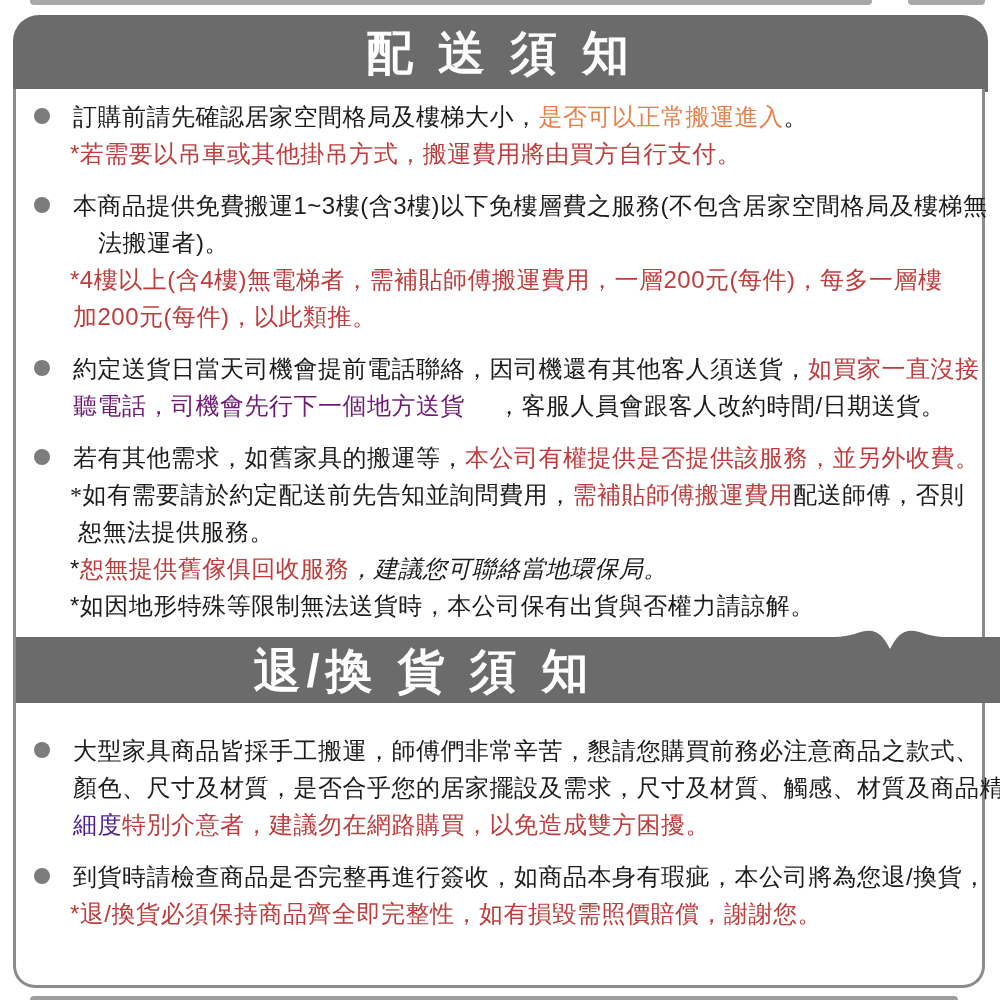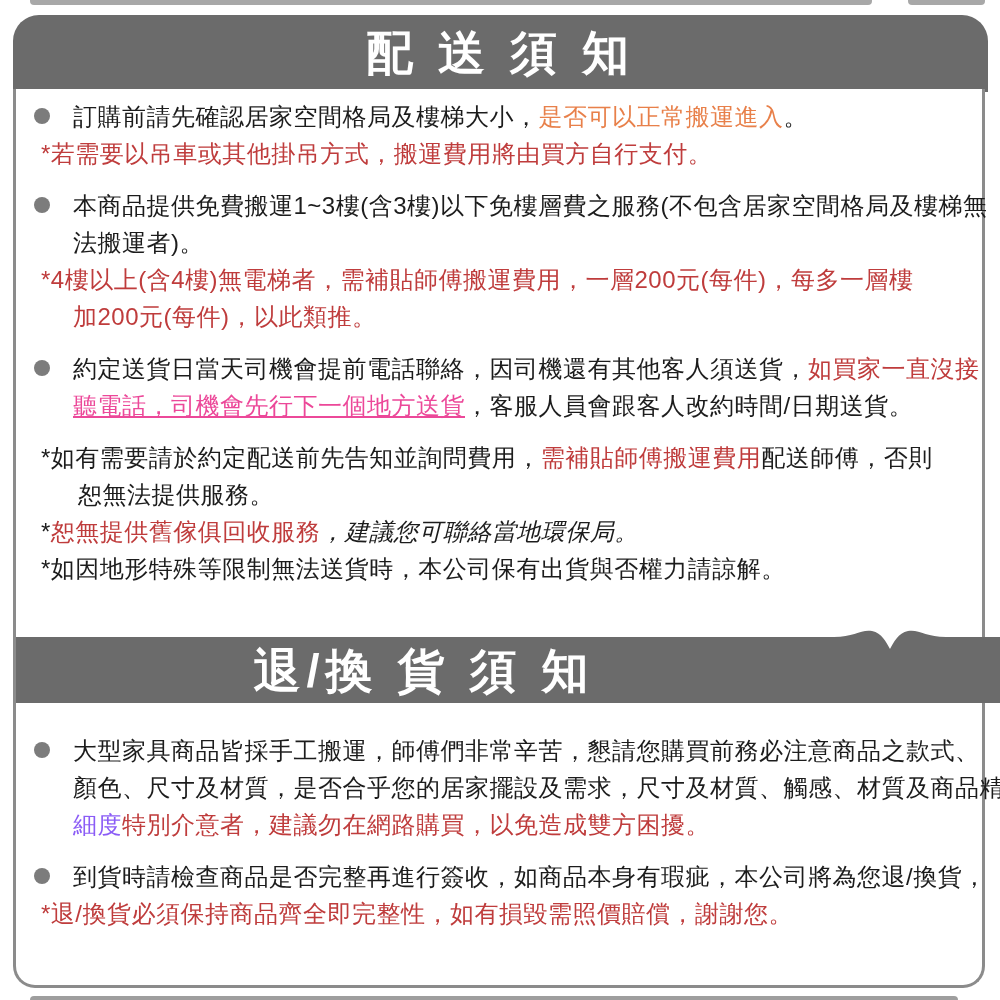--- a/index.html
+++ b/index.html
@@ -42,21 +42,21 @@
   
   .section{position:absolute;left:16px;width:968px;}
   .section.delivery{top:98px;}
   .section.returns{top:732px;}
   .entry{margin-bottom:15px;}
   .line{
     position:relative;height:37px;line-height:37px;
     font-size:24px;white-space:nowrap;letter-spacing:0.5px;
   }
   .line.main,.line.cont{padding-left:57px;}
-  .line.sub{padding-left:25px;}
+  .line.sub{padding-left:54px;}
   .line.cont2{padding-left:62px;}
   .dot{
     position:absolute;left:18px;top:10px;width:16px;height:16px;
     border-radius:50%;background:#7c7c7c;
   }
 </style>
 </head>
 <body>
 
 <div class="top-strip s1"></div>
@@ -69,46 +69,47 @@
 
 <div class="content-box"></div>
 
 <div class="section delivery" id="section-delivery">
     <div class="entry">
       <div class="line main"><span class="dot"></span><span style="color: rgb(28, 28, 28);">訂購前請先確認居家空間格局及樓梯大小，</span><span style="color: rgb(232, 128, 74);">是否可以正常搬運進入</span><span style="color: rgb(28, 28, 28);">。</span></div>
       <div class="line sub"><span style="color: rgb(191, 60, 60);">*若需要以吊車或其他掛吊方式，搬運費用將由買方自行支付。</span></div>
     </div>
     <div class="entry">
       <div class="line main"><span class="dot"></span><span style="color: rgb(28, 28, 28);">本商品提供免費搬運1~3樓(含3樓)以下免樓層費之服務(不包含居家空間格局及樓梯無</span></div>
-      <div class="line cont"><span style="color: rgb(28, 28, 28);">法搬運者)。</span></div>
+      <div class="line cont"><span style="color: rgb(28, 28, 28); margin-left: 25px;">法搬運者)。</span></div>
       <div class="line sub"><span style="color: rgb(191, 60, 60);">*4樓以上(含4樓)無電梯者，需補貼師傅搬運費用，一層200元(每件)，每多一層樓</span></div>
       <div class="line cont"><span style="color: rgb(191, 60, 60);">加200元(每件)，以此類推。</span></div>
     </div>
     <div class="entry">
       <div class="line main"><span class="dot"></span><span style="color: rgb(28, 28, 28);">約定送貨日當天司機會提前電話聯絡，因司機還有其他客人須送貨，</span><span style="color: rgb(191, 60, 60);">如買家一直沒接</span></div>
-      <div class="line cont"><span style="color: #ec4899; text-decoration: underline;">聽電話，司機會先行下一個地方送貨</span><span style="color: rgb(28, 28, 28);">，客服人員會跟客人改約時間/日期送貨。</span></div>
+      <div class="line cont"><span style="color: #701a75;">聽電話，司機會先行下一個地方送貨</span><span style="color: rgb(28, 28, 28); margin-left: 32px;">，客服人員會跟客人改約時間/日期送貨。</span></div>
     </div>
     <div class="entry">
-      <div class="line sub"><span style="color: rgb(28, 28, 28);">*如有需要請於約定配送前先告知並詢問費用，</span><span style="color: rgb(191, 60, 60);">需補貼師傅搬運費用</span><span style="color: rgb(28, 28, 28);">配送師傅，否則</span></div>
+      <div class="line main"><span class="dot"></span><span style="color: rgb(28, 28, 28);">若有其他需求，如舊家具的搬運等，</span><span style="color: rgb(191, 60, 60);">本公司有權提供是否提供該服務，並另外收費。</span></div>
+      <div class="line sub"><span style="color: rgb(28, 28, 28); font-family: Liberation Serif, serif;">*如有需要請於約定配送前先告知並詢問費用，</span><span style="color: rgb(191, 60, 60);">需補貼師傅搬運費用</span><span style="color: rgb(28, 28, 28);">配送師傅，否則</span></div>
       <div class="line cont2"><span style="color: rgb(28, 28, 28); text-align: right;">恕無法提供服務。</span></div>
       <div class="line sub"><span style="color: rgb(28, 28, 28);">*</span><span style="color: rgb(191, 60, 60);">恕無提供舊傢俱回收服務</span><span style="color: rgb(28, 28, 28); font-style: italic;">，建議您可聯絡當地環保局。</span></div>
       <div class="line sub"><span style="color: rgb(28, 28, 28);">*如因地形特殊等限制無法送貨時，本公司保有出貨與否權力請諒解。</span></div>
     </div>
   </div>
 
 <svg class="header2-svg" viewBox="0 0 984 76" preserveAspectRatio="none">
   <path d="M0,10 H818 C838,10 845,2 856,4 C866,6 870,15 874,22 C878,15 882,6 892,4 C903,2 910,10 930,10 H984 V76 H0 Z" fill="#6b6b6b"></path>
 </svg>
 <div class="header2-text">
   <span class="header-title">退/換 貨 須 知</span>
 </div>
 
 <div class="section returns" id="section-returns">
     <div class="entry">
       <div class="line main"><span class="dot"></span><span style="color: rgb(28, 28, 28);">大型家具商品皆採手工搬運，師傅們非常辛苦，懇請您購買前務必注意商品之款式、</span></div>
       <div class="line cont"><span style="color: rgb(28, 28, 28);">顏色、尺寸及材質，是否合乎您的居家擺設及需求，尺寸及材質、觸感、材質及商品精</span></div>
-      <div class="line cont"><span style="color: #8b5cf6;">細度</span><span style="color: rgb(191, 60, 60); font-family: Liberation Mono, monospace;">特別介意者，建議勿在網路購買，以免造成雙方困擾。</span></div>
+      <div class="line cont"><span style="color: #4c1d95;">細度</span><span style="color: rgb(191, 60, 60); font-family: Liberation Mono, monospace;">特別介意者，建議勿在網路購買，以免造成雙方困擾。</span></div>
     </div>
     <div class="entry">
       <div class="line main"><span class="dot"></span><span style="color: rgb(28, 28, 28);">到貨時請檢查商品是否完整再進行簽收，如商品本身有瑕疵，本公司將為您退/換貨，</span></div>
       <div class="line sub"><span style="color: rgb(191, 60, 60);">*退/換貨必須保持商品齊全即完整性，如有損毀需照價賠償，謝謝您。</span></div>
     </div>
   </div>
 
 </body></html>

